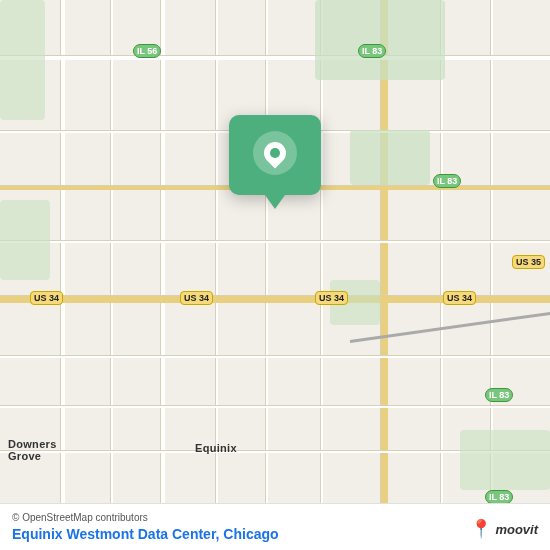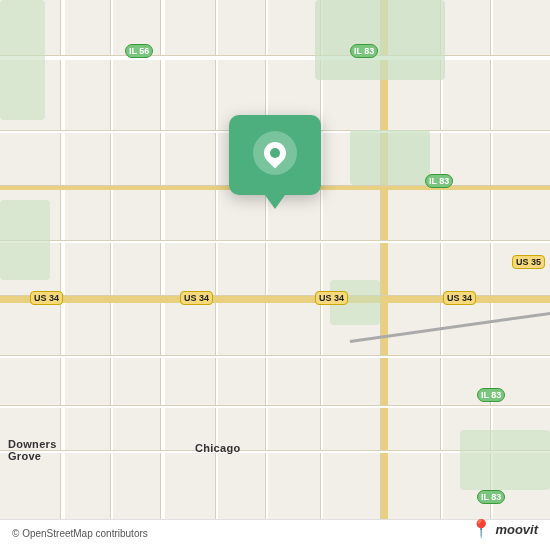--- a/index.html
+++ b/index.html
@@ -56,20 +56,21 @@
     .state-label {
       position: absolute;
       background: #7bc67e;
       border: 1.5px solid #3a9a3a;
       border-radius: 7px;
       font-size: 9px;
       font-weight: bold;
       color: #fff;
       padding: 1px 3px;
       white-space: nowrap;
+      margin-left: 8px;
     }
 
     
     .town-label {
       position: absolute;
       font-size: 11px;
       font-weight: 600;
       color: #333;
       letter-spacing: 0.3px;
     }
@@ -226,29 +227,30 @@
   <div class="state-label" style="top:388px; left:477px;">IL 83</div>
   <div class="state-label" style="top:490px; left:477px;">IL 83</div>
 
   <div class="highway-label" style="top:291px; left:30px;">US 34</div>
   <div class="highway-label" style="top:291px; left:180px;">US 34</div>
   <div class="highway-label" style="top:291px; left:315px;">US 34</div>
   <div class="highway-label" style="top:291px; left:443px;">US 34</div>
   <div class="highway-label" style="top:255px; left:512px;">US 35</div>
 
   <div class="town-label" style="top:438px; left:8px;">Downers<br>Grove</div>
-  <div class="town-label" style="top:442px; left:195px;">Chicago</div>
+  <div class="town-label" style="top:442px; left:195px;">Equinix</div>
 
   <div class="popup-card" style="left:275px; top:115px;">
     <div class="popup-pin">
       <div class="popup-pin-inner"></div>
     </div>
     <div class="popup-triangle"></div>
   </div>
 
   <div class="bottom-bar">
     <div class="copyright-text">© OpenStreetMap contributors</div>
+    <div class="location-title">Equinix Westmont Data Center, Chicago</div>
     <div class="moovit-logo">
       <span class="moovit-pin">📍</span>
       <span class="moovit-text">moovit</span>
     </div>
   </div>
 </div>
 
 </body></html>

